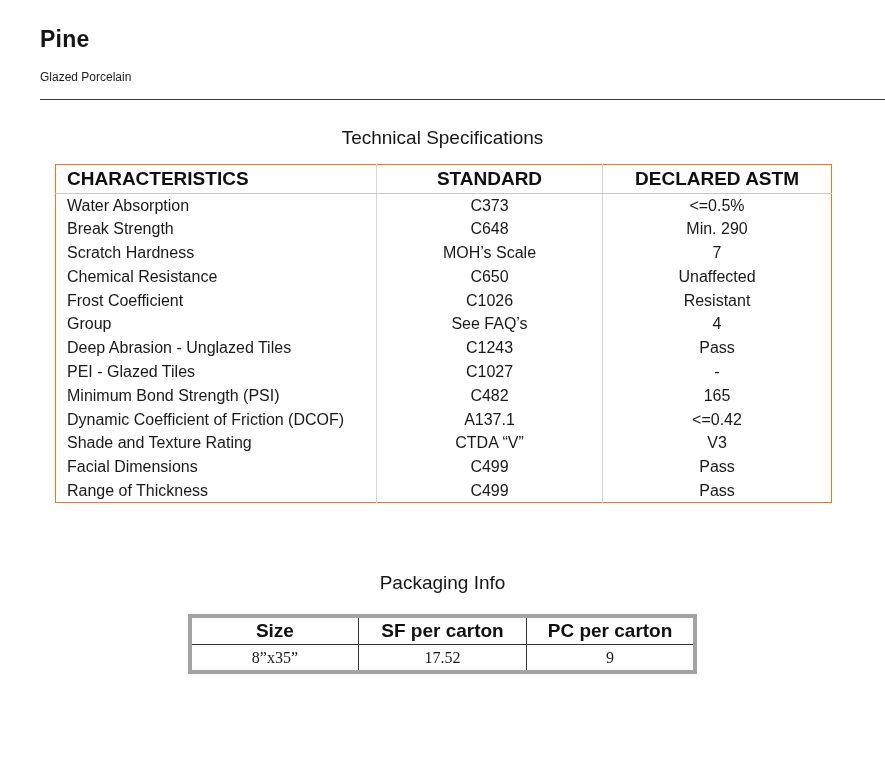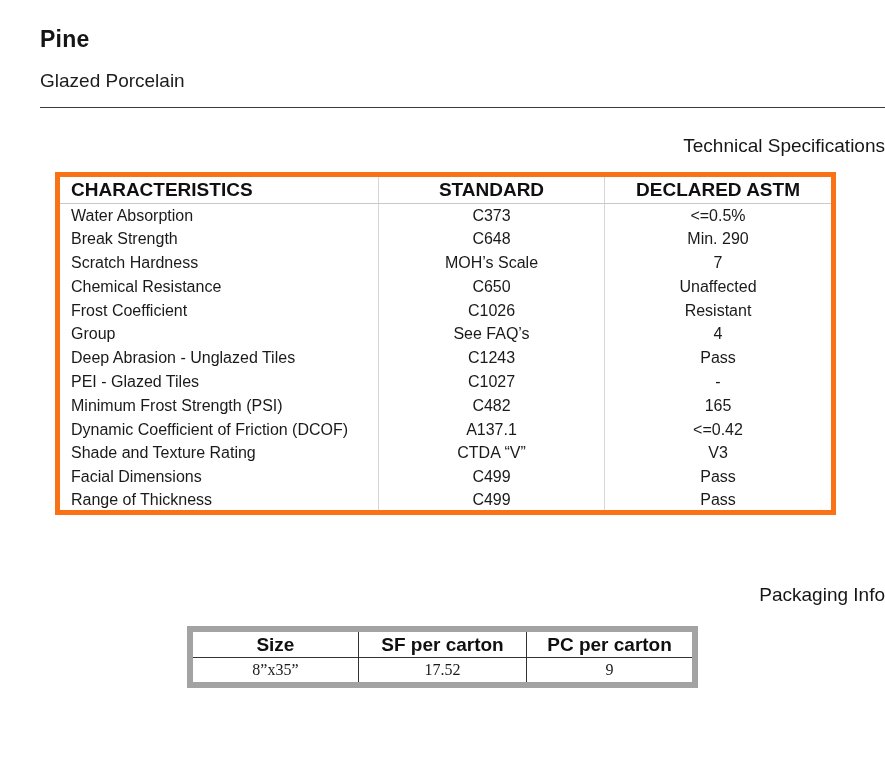--- a/index.html
+++ b/index.html
@@ -14,45 +14,45 @@
 
   .product-title {
     margin: 26px 0 0 40px;
     font-size: 23px;
     font-weight: 800;
     letter-spacing: 0.2px;
     color: #151515;
   }
   .product-subtitle {
     margin: 17px 0 0 40px;
-    font-size: 19px;
+    font-size: 12px;
     font-weight: 400;
     color: #1c1c1c;
   }
   .header-rule {
     margin: 15px 0 0 40px;
     border-top: 1px solid #3a3a3a;
     height: 0;
   }
 
   .section-heading {
-    text-align: right;
+    text-align: center;
     font-size: 19px;
     color: #161616;
   }
   .tech-heading { margin-top: 27px; }
   .packaging-heading { margin-top: 69px; }
 
   table { border-collapse: collapse; table-layout: fixed; }
 
   
   .tech-table {
     margin: 15px 0 0 55px;
     width: 776px;
-    border: 5px solid #f97316;
+    border: 1px solid #f97316;
   }
   .tech-table col.c1 { width: 321px; }
   .tech-table col.c2 { width: 226px; }
   .tech-table col.c3 { width: 229px; }
   .tech-table th {
     height: 29px;
     font-size: 19px;
     font-weight: 700;
     color: #101010;
     border-bottom: 1px solid #c9c9c9;
@@ -66,21 +66,21 @@
     color: #1a1a1a;
     vertical-align: middle;
     white-space: nowrap;
   }
   .tech-table .vsep { border-left: 1px solid #d6d6d6; }
 
   
   .pack-table {
     margin: 20px auto 0 auto;
     width: 505px;
-    border: 6px solid #a3a3a3;
+    border: 4px solid #a3a3a3;
   }
   .pack-table col { width: 168.3px; }
   .pack-table th {
     height: 28px;
     font-size: 19px;
     font-weight: 700;
     text-align: center;
     vertical-align: middle;
     border: 1px solid #333333;
     color: #101010;
@@ -154,21 +154,21 @@
         <td class="left">Deep Abrasion - Unglazed Tiles</td>
         <td class="center vsep">C1243</td>
         <td class="center vsep">Pass</td>
       </tr>
       <tr>
         <td class="left">PEI - Glazed Tiles</td>
         <td class="center vsep">C1027</td>
         <td class="center vsep">-</td>
       </tr>
       <tr>
-        <td class="left">Minimum Frost Strength (PSI)</td>
+        <td class="left">Minimum Bond Strength (PSI)</td>
         <td class="center vsep">C482</td>
         <td class="center vsep">165</td>
       </tr>
       <tr>
         <td class="left">Dynamic Coefficient of Friction (DCOF)</td>
         <td class="center vsep">A137.1</td>
         <td class="center vsep">&lt;=0.42</td>
       </tr>
       <tr>
         <td class="left">Shade and Texture Rating</td>

